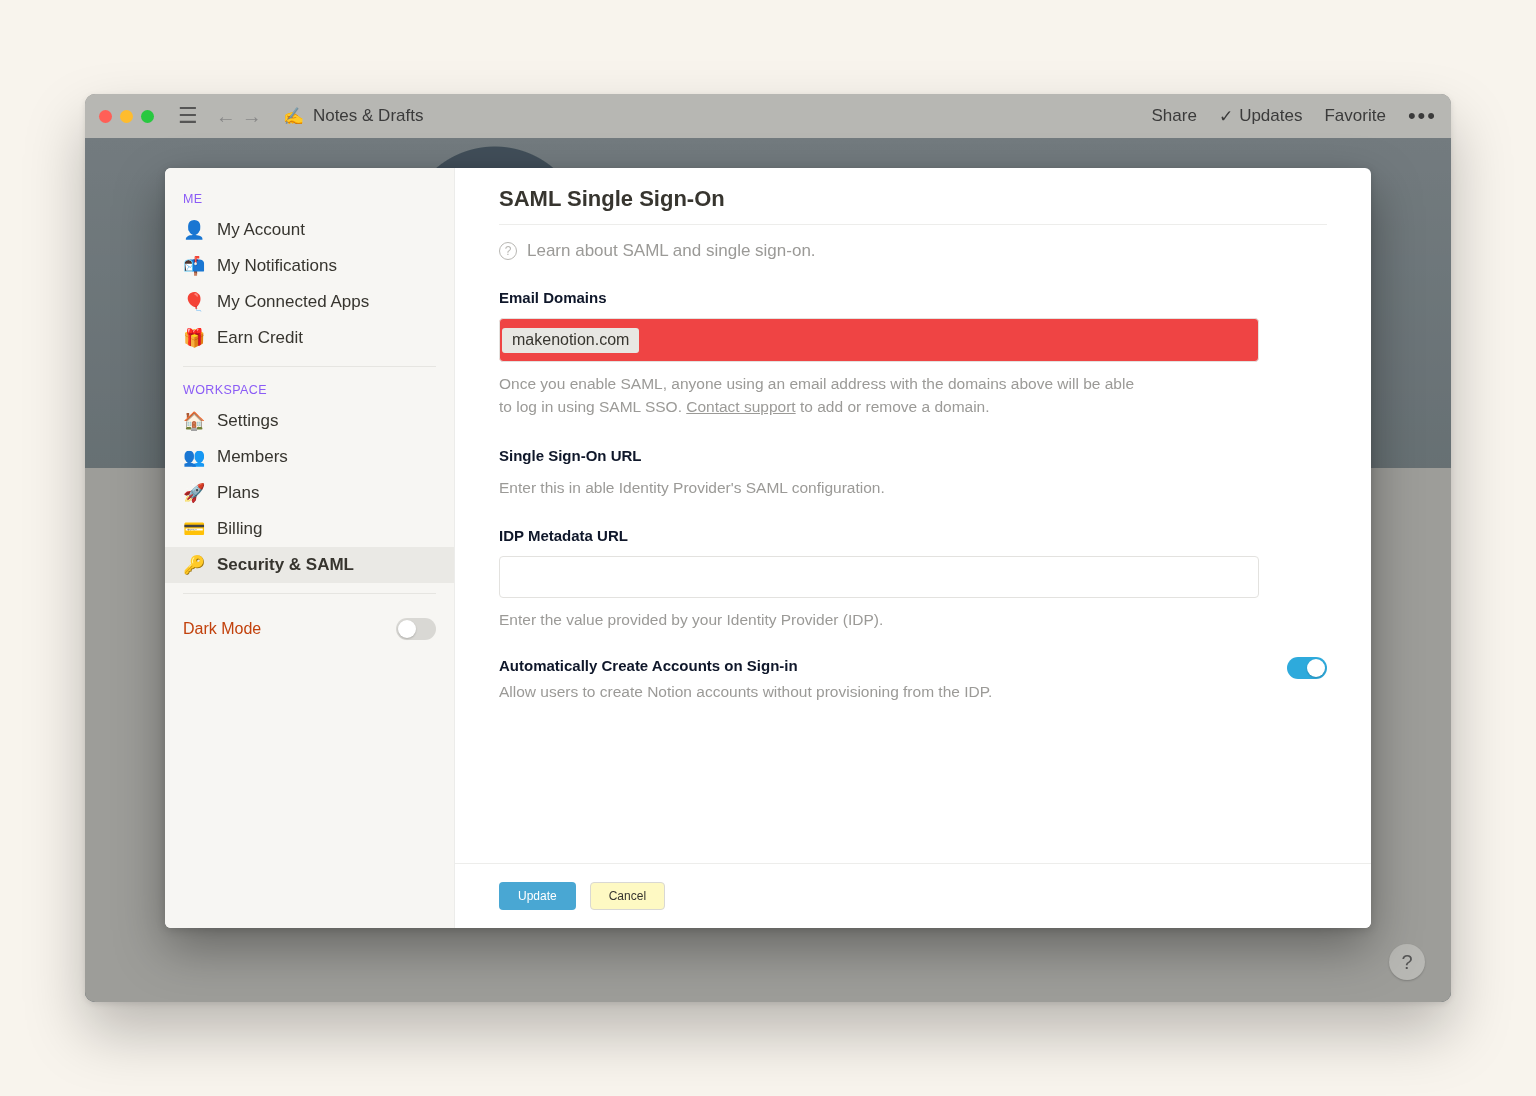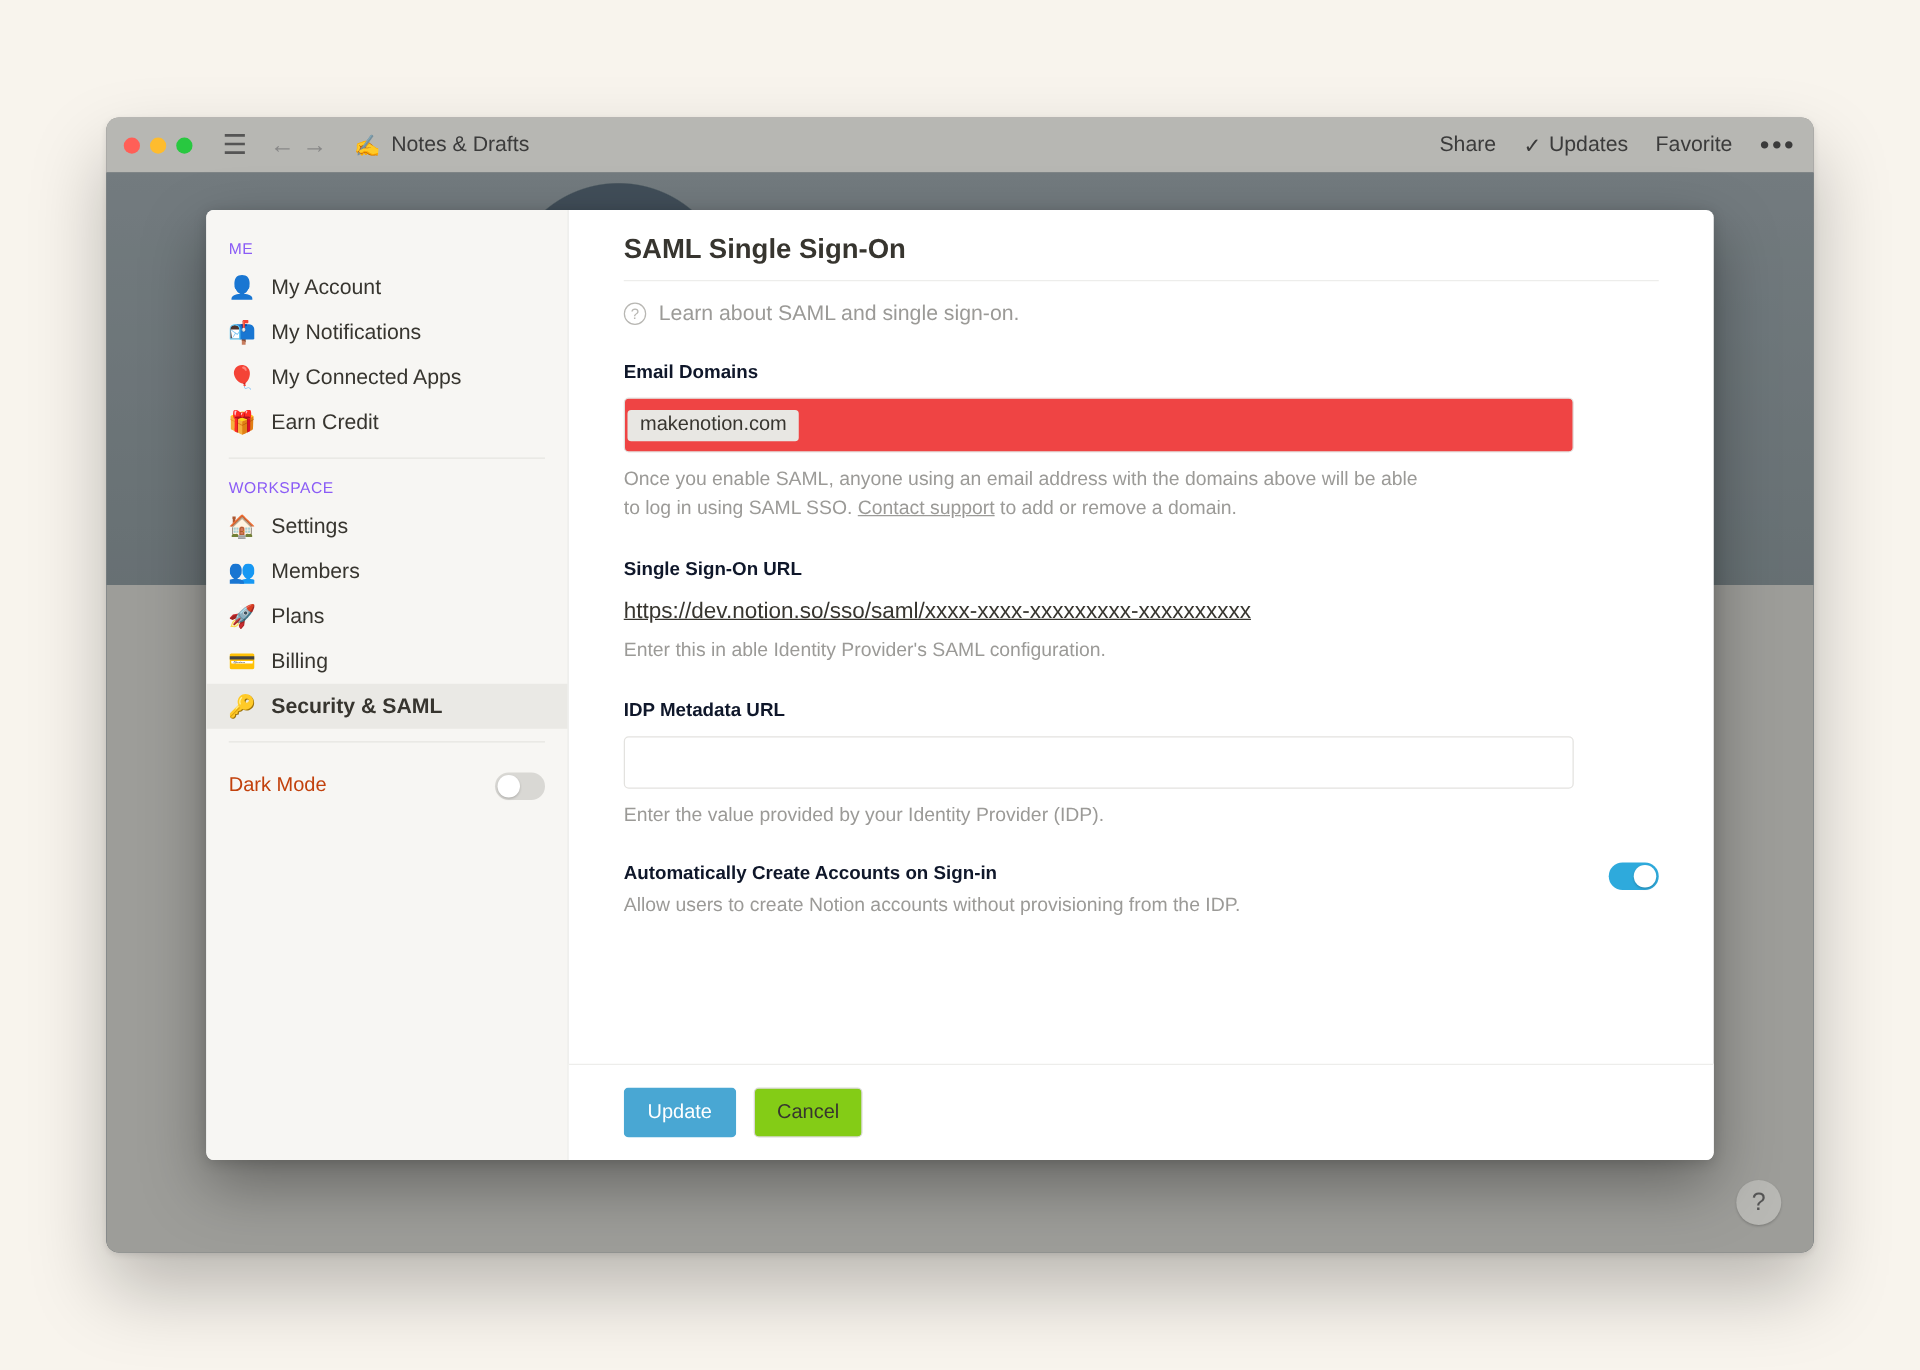--- a/index.html
+++ b/index.html
@@ -249,30 +249,30 @@
   .auto-row .section-title { margin-top:0; margin-bottom:6px; }
 
   
   .panel-footer {
     border-top: 1px solid #ededeb;
     padding: 18px 44px;
     display:flex; gap:14px;
     background:#fff;
   }
   .btn {
-    height: 40px;
+    height: 28px;
     padding: 0 18px;
     border-radius: 4px;
-    font-size: 16px;
+    font-size: 12px;
     display:inline-flex; align-items:center; justify-content:center;
     cursor:pointer;
     border:1px solid transparent;
   }
   .btn-primary { background:#49a7d3; color:#fff; }
-  .btn-secondary { background:#84cc16; color:#37352f; border:1px solid #d9d8d4; }
+  .btn-secondary { background:#fef9c3; color:#37352f; border:1px solid #d9d8d4; }
 
   .spacer { height: 22px; }
 </style>
 </head>
 <body>
 
 <div class="app-window">
 
   <div class="titlebar">
     <div class="traffic-lights">
@@ -380,21 +380,20 @@
           <span class="chip">makenotion.com</span>
         </div>
         <div class="help-text">
           <span>Once you enable SAML, anyone using an email address with the domains above will be able to log in using SAML SSO. </span><span class="link">Contact support</span><span> to add or remove a domain.</span>
         </div>
 
         <div class="spacer"></div>
 
         
         <div class="section-title">Single Sign-On URL</div>
-        <a class="sso-url">https://dev.notion.so/sso/saml/xxxx-xxxx-xxxxxxxxx-xxxxxxxxxx</a>
         <div class="help-text">Enter this in able Identity Provider's SAML configuration.</div>
 
         <div class="spacer"></div>
 
         
         <div class="section-title">IDP Metadata URL</div>
         <div class="text-input-box"></div>
         <div class="help-text">Enter the value provided by your Identity Provider (IDP).</div>
 
         

